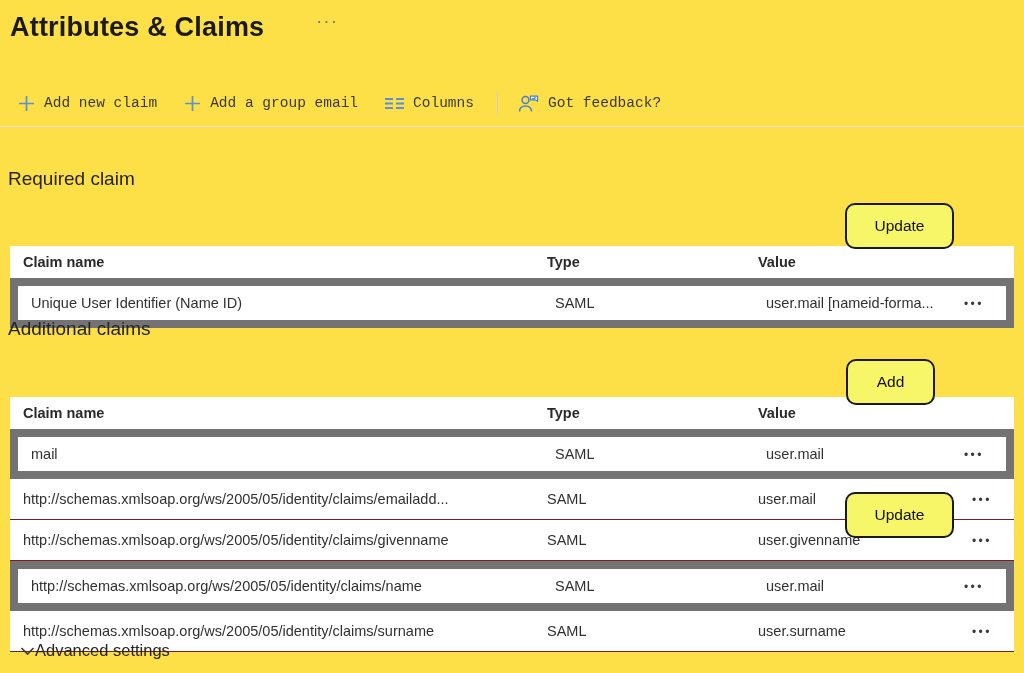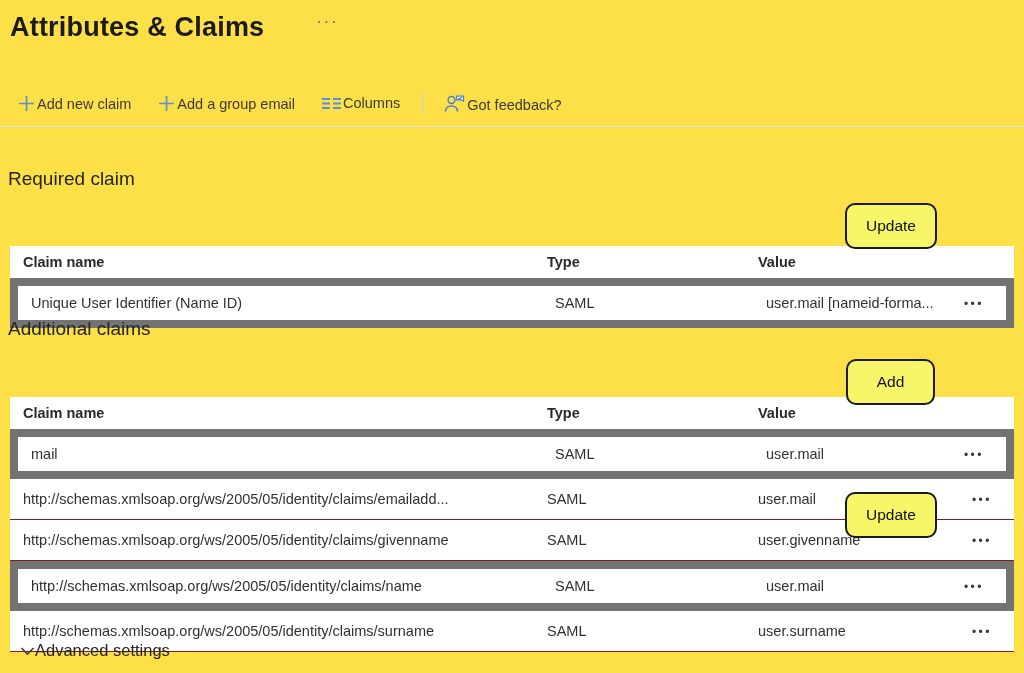--- a/index.html
+++ b/index.html
@@ -11,21 +11,21 @@
   }
   .page { position:relative; width:1024px; height:673px; background:#fde047; }
 
   
   .title-row { position:absolute; top:8px; left:10px; height:38px; display:flex; align-items:center; }
   .page-title { font-size:27px; font-weight:700; color:#1b1a19; letter-spacing:0.2px; }
   .title-menu { position:absolute; top:10px; left:316px; font-size:19px; color:#7a7977; cursor:pointer; letter-spacing:1px; }
 
   
   .toolbar { position:absolute; top:83px; left:18px; height:40px; display:flex; align-items:center; }
-  .tb-item { display:flex; align-items:flex-end; gap:2px; margin-right:27px; cursor:pointer; color:#3b3a39; white-space:nowrap; }
+  .tb-item { display:flex; align-items:center; gap:9px; margin-right:27px; cursor:pointer; color:#3b3a39; white-space:nowrap;font-family:Liberation Mono, monospace; }
   .tb-item svg { display:block; }
   .tb-divider { width:1px; height:23px; background:#d2d0ce; margin:0 20px 0 -4px; }
   .toolbar-sep { position:absolute; top:126px; left:0; width:1024px; height:1px; background:#e4e2e0; }
 
   
   .section-heading { position:absolute; left:8px; font-size:19px; color:#252423; }
   .heading-required { top:168px; }
   .heading-additional { top:318px; }
 
   
@@ -35,21 +35,21 @@
   .t-row { display:grid; grid-template-columns:524px 211px 1fr 58px; align-items:center; padding-left:13px; background:#fff; }
   .t-header { height:32px; font-weight:700; color:#2b2a29; }
   .t-body-row { height:41px; border-bottom:1px solid #7f1d1d; }
   .t-body-row.boxed { height:50px; border:8px solid #737373; }
   .cell { overflow:hidden; white-space:nowrap; padding-right:10px; }
   .menu-cell { text-align:right; padding-right:22px; }
   .row-menu { font-size:12px; letter-spacing:2.5px; color:#3b3a39; cursor:pointer; }
 
   
   .badge {
-    position:absolute; width:92px; height:46px; background:#f7f568;
+    position:absolute; width:109px; height:46px; background:#f7f568;
     border:2px solid #1a1a1a; border-radius:10px;
     display:flex; align-items:center; justify-content:center;
     font-size:15.5px; color:#111; z-index:5;
   }
   .badge-update-1 { left:845px; top:203px; }
   .badge-add     { left:846px; top:359px; width:89px; }
   .badge-update-2 { left:845px; top:492px; }
 
   
   .advanced { position:absolute; top:641px; left:20px; display:flex; align-items:center; cursor:pointer; }

